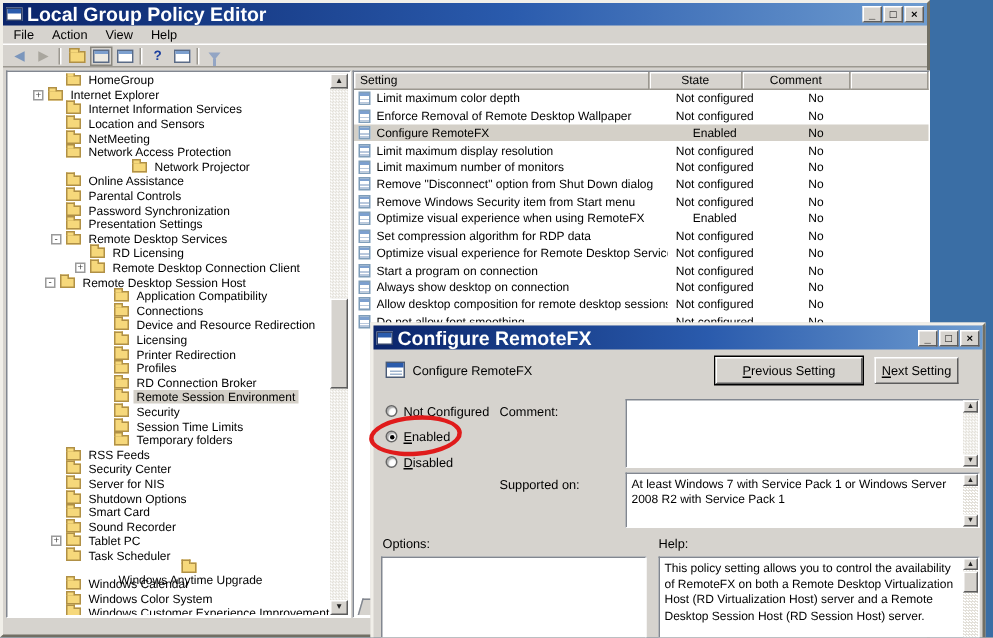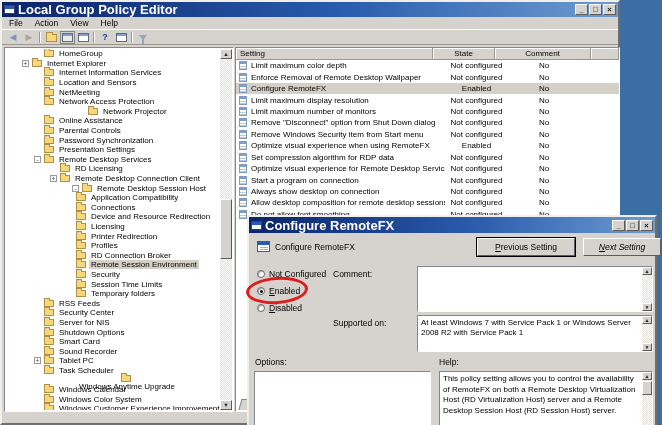--- a/index.html
+++ b/index.html
@@ -53,21 +53,21 @@
     border:1px solid;border-color:#fff #5c5c5c #5c5c5c #fff;font-size:5.5px;text-align:center;line-height:8px;color:#222;}
   .sthumb{position:absolute;left:0;width:12px;background:var(--c-chrome);border:1px solid;border-color:#fff #5c5c5c #5c5c5c #fff;}
   
   #listpane{position:absolute;left:233px;top:45px;width:385px;height:365px;background:#fff;
     border:1px solid;border-color:#828790 #fff #fff #828790;font-size:8px;}
   .lheader{display:flex;height:12px;background:var(--c-chrome);}
   .hcell{border-right:1px solid #9b9890;border-bottom:1px solid #9b9890;
     box-shadow:inset 1px 1px 0 #fff;display:flex;align-items:center;}
   .hc-setting{width:197px;padding-left:4px;}
   .hc-state{width:62px;justify-content:center;}
-  .hc-comment{width:96px;justify-content:center;}
+  .hc-comment{width:72px;justify-content:center;}
   .hc-fill{flex:1;}
   .lrow{display:flex;height:11.45px;align-items:center;white-space:nowrap;}
   .lrow.sel{background:var(--c-sel);}
   .seticon{width:8px;height:9px;border:1px solid #7F9DB9;background:#fff;margin:0 4px 0 3px;flex:none;
     background-image:linear-gradient(#7DA0CF 0 2px, transparent 2px 4px, #B9C8DD 4px 5px, transparent 5px 6px, #B9C8DD 6px 7px, transparent 7px);}
   .c-setting{width:194px;overflow:hidden;}
   .c-state{width:63px;text-align:center;}
   .c-comment{width:72px;text-align:center;}
   .ext-tab{position:absolute;left:4px;bottom:1px;width:50px;height:11px;background:var(--c-chrome);
     border:1px solid #828790;border-bottom:none;transform:skewX(-16deg);font-size:7.5px;
@@ -78,21 +78,21 @@
     border:2px solid;border-color:var(--c-border-lite) var(--c-border-dark) var(--c-border-dark) var(--c-border-lite);z-index:5;}
   .dbody{position:absolute;left:0;top:16px;right:0;bottom:0;font-size:8.5px;}
   .dsetname{position:absolute;left:8px;top:8px;display:flex;align-items:center;gap:5px;}
   .polyicon{width:13px;height:11px;border:1px solid #4A5A74;background:#fff;position:relative;flex:none;}
   .polyicon::before{content:"";position:absolute;left:0;top:0;right:0;height:3px;background:#2A5BAD;}
   .polyicon::after{content:"";position:absolute;left:2px;top:5px;width:8px;height:1px;background:#9FB4CE;box-shadow:0 2px 0 #9FB4CE;}
   .dbtn{position:absolute;top:5px;height:18px;background:var(--c-chrome);border:1px solid;
     border-color:#fff #5c5c5c #5c5c5c #fff;font-size:8.5px;text-align:center;line-height:16px;}
   .dbtn.default{box-shadow:0 0 0 1px #000;}
   #btn-prev{left:228px;width:98px;}
-  #btn-next{left:334px;width:78px;font-style:italic;}
+  #btn-next{left:334px;width:56px;}
   .radio-row{position:absolute;left:8px;display:flex;align-items:center;gap:4px;}
   .rdot{width:8px;height:8px;border-radius:50%;background:#fff;border:1px solid #666;
     box-shadow:inset 1px 1px 1px #aaa;position:relative;flex:none;}
   .rdot.on::after{content:"";position:absolute;left:2px;top:2px;width:3px;height:3px;border-radius:50%;background:#000;}
   .red-ellipse{position:absolute;left:-3px;top:44px;width:62px;height:27px;border:3px solid var(--c-red);
     border-radius:50%;transform:rotate(-4deg);z-index:9;}
   .dlabel{position:absolute;}
   .sunken{background:#fff;border:1px solid;border-color:#828790 #fff #fff #828790;position:absolute;}
   .minisb{position:absolute;right:0;top:0;bottom:0;width:10px;background:
     repeating-conic-gradient(#fff 0% 25%, #E3E0D9 0% 50%) 0 0/2px 2px;}
@@ -213,21 +213,21 @@
           <div class="trow" style="padding-left: 44px;">
             <span class="texp-space"></span>
             <span class="tfold"></span>
             <span class="tlabel">RD Licensing</span>
           </div>
           <div class="trow" style="padding-left: 44px;">
             <span class="texp">+</span>
             <span class="tfold"></span>
             <span class="tlabel">Remote Desktop Connection Client</span>
           </div>
-          <div class="trow" style="padding-left: 24px; margin-left: 42px;">
+          <div class="trow" style="padding-left: 24px;">
             <span class="texp">-</span>
             <span class="tfold"></span>
             <span class="tlabel">Remote Desktop Session Host</span>
           </div>
           <div class="trow" style="padding-left: 60px;">
             <span class="texp-space"></span>
             <span class="tfold"></span>
             <span class="tlabel">Application Compatibility</span>
           </div>
           <div class="trow" style="padding-left: 60px;">

